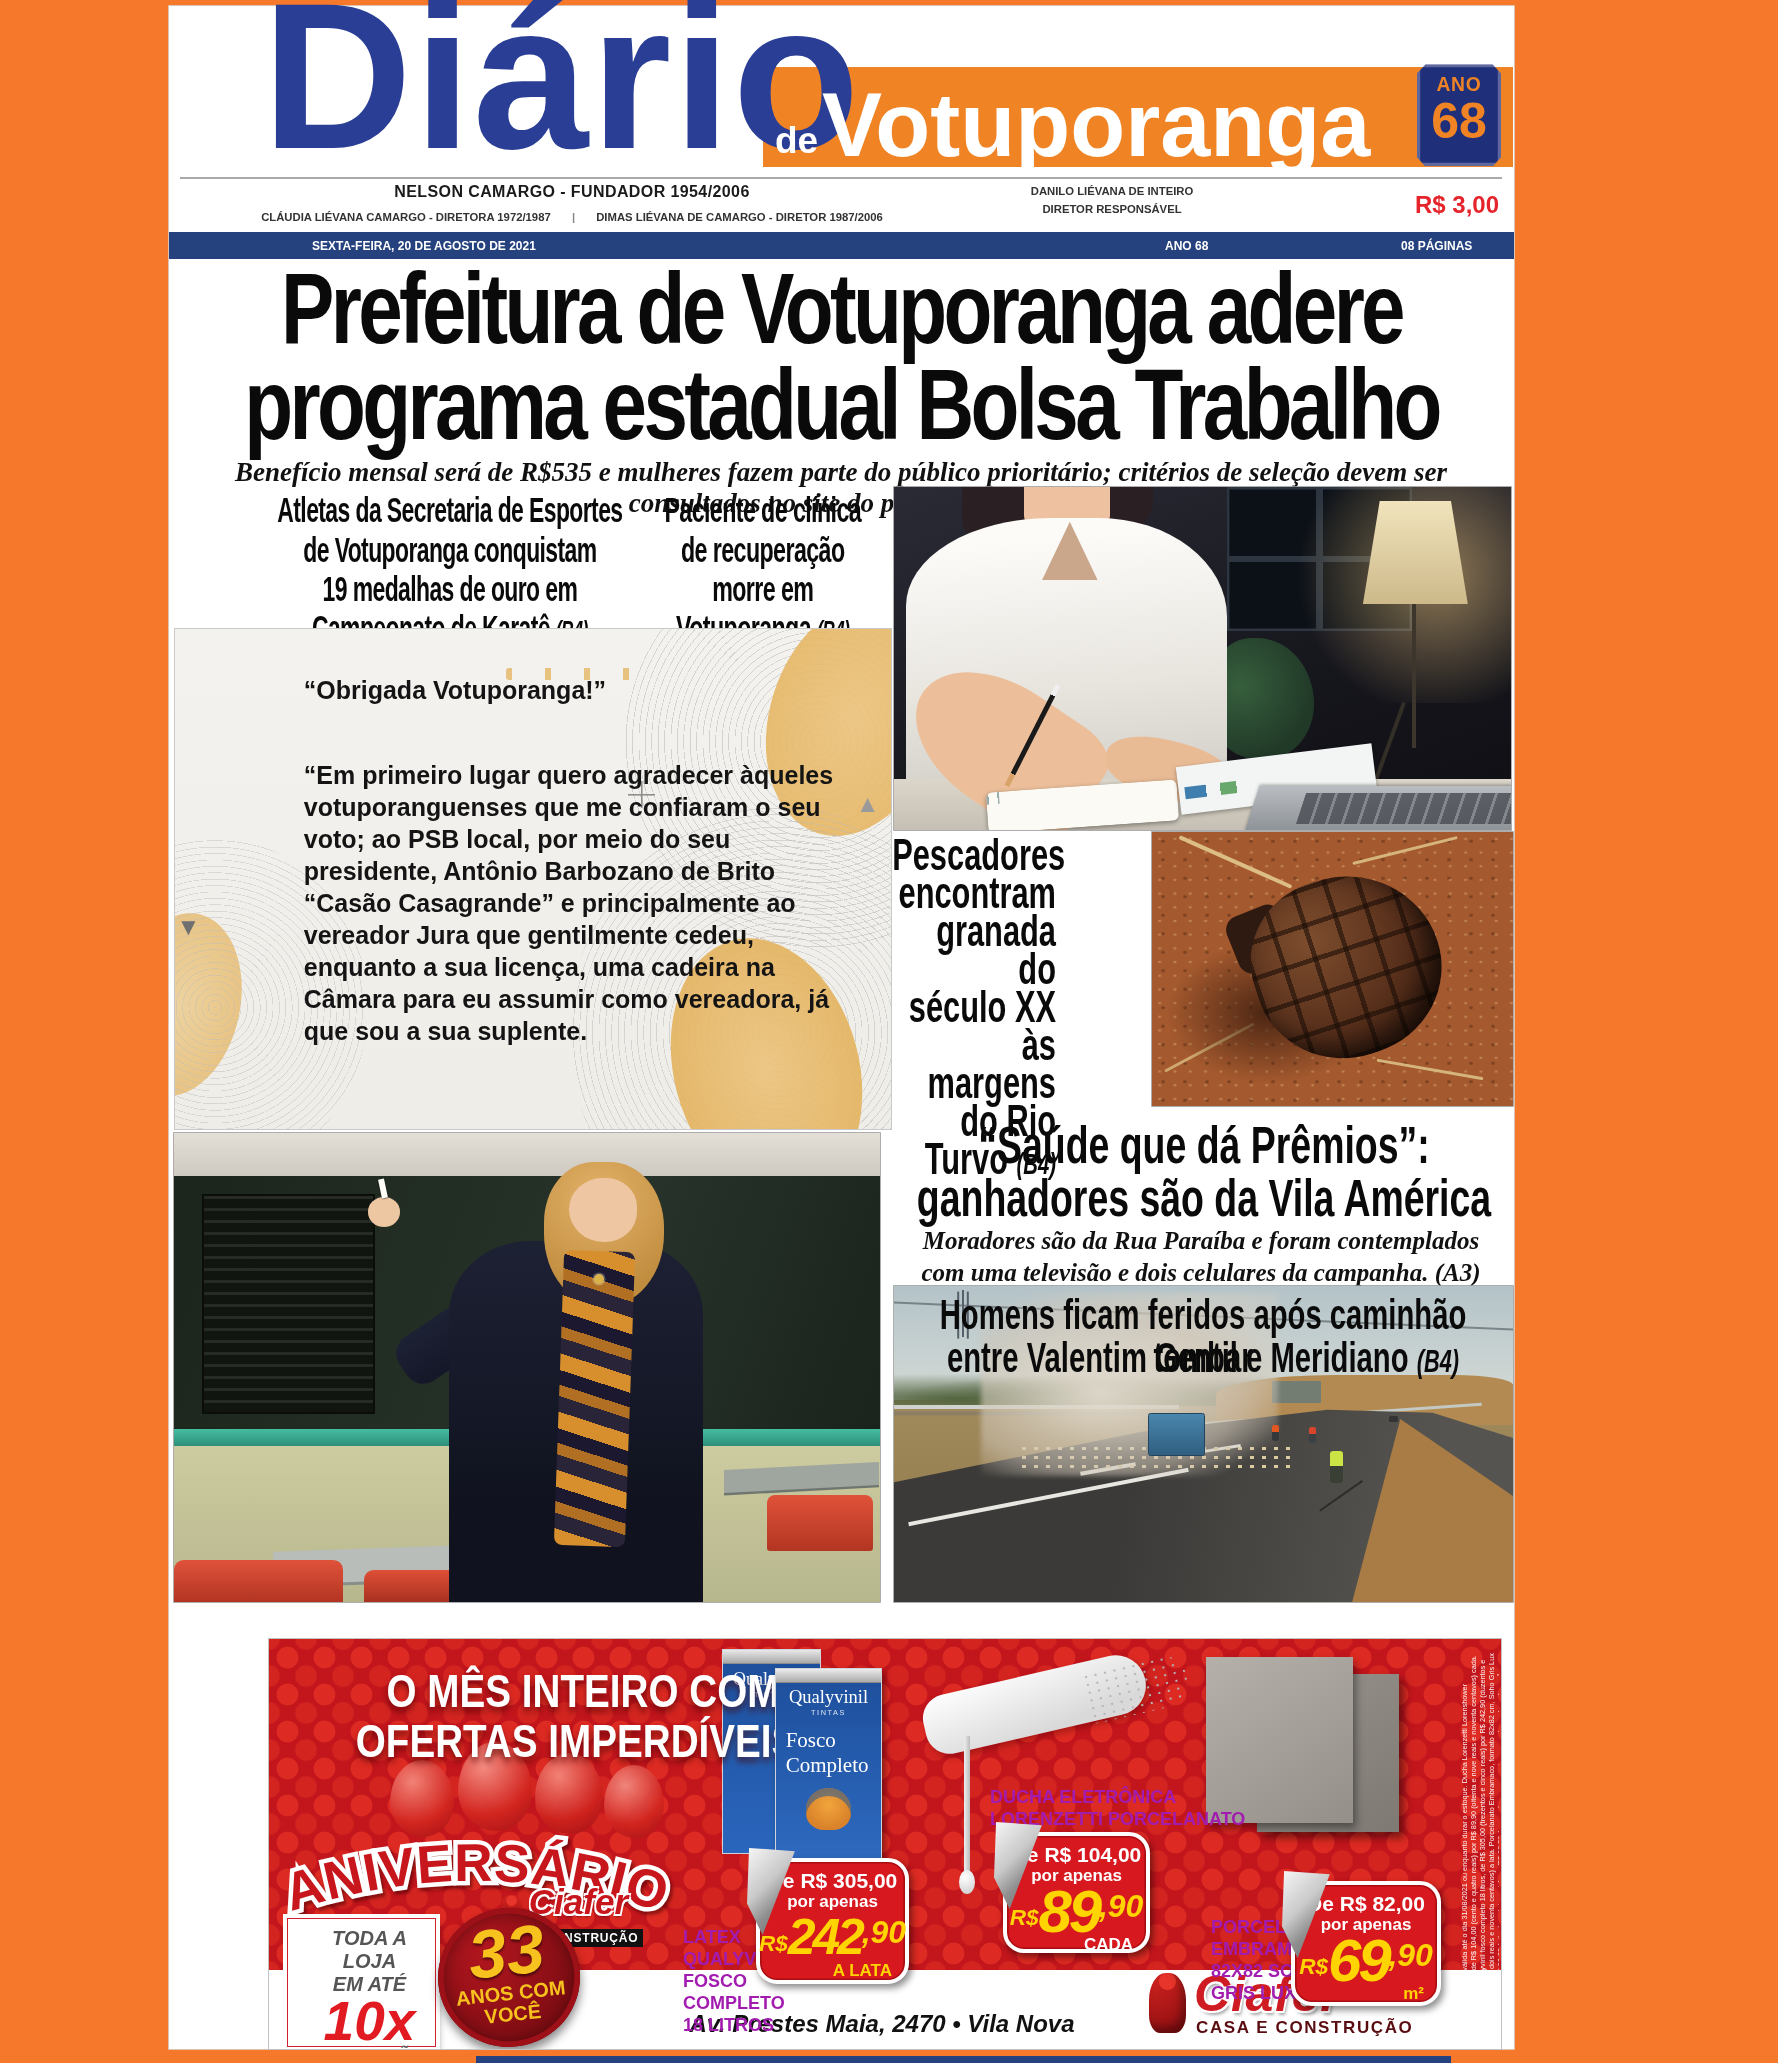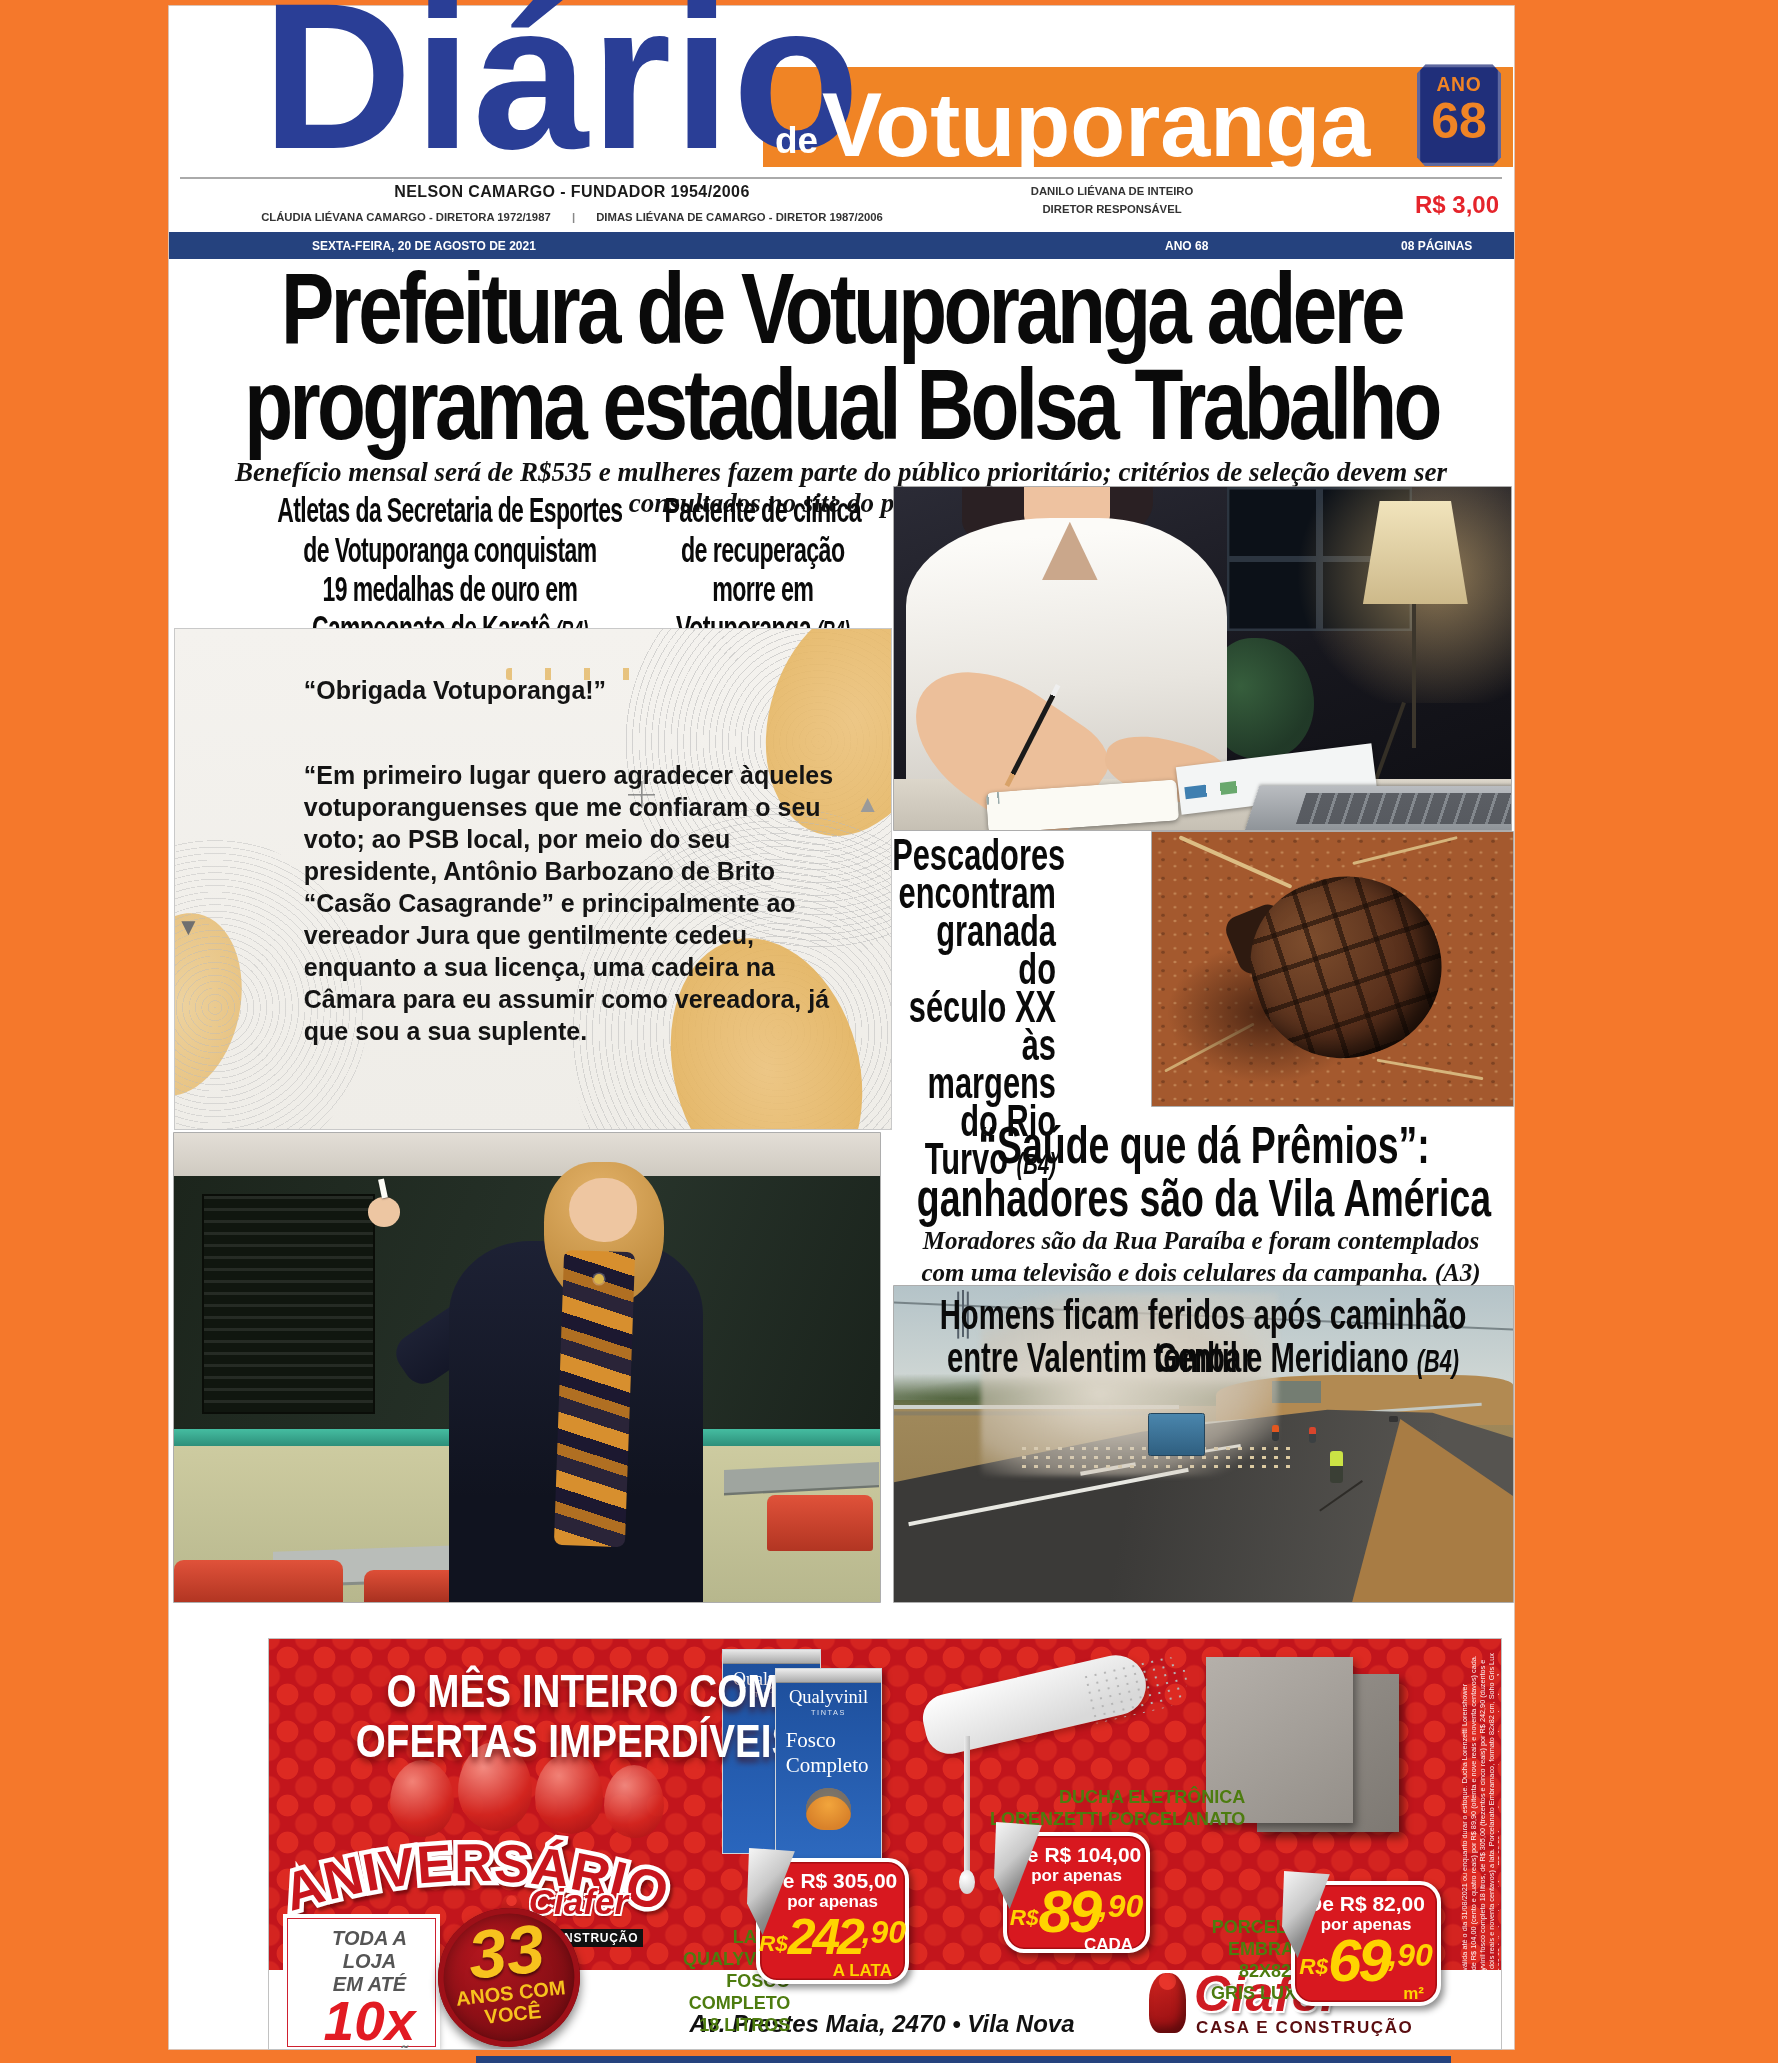--- a/index.html
+++ b/index.html
@@ -18,21 +18,21 @@
         background:linear-gradient(135deg,#f7f7f7 0%,#c9c9c9 40%,#8f8f8f 62%,#636363 100%);
         clip-path:polygon(4% 0,92% 4%,30% 100%,0 64%);filter:drop-shadow(1.6px 1.6px 2.4px rgba(0,0,0,.45));}
   .b-from{font-weight:bold;font-size:21px;line-height:24px;}
   .b-por{font-weight:bold;font-size:17px;line-height:18.5px;}
   .b-price{display:flex;justify-content:center;align-items:flex-start;color:#FFD400;font-style:italic;font-weight:bold;}
   .b-cur{font-size:22.6px;margin-top:19.3px;}
   .b-int{font-size:60px;line-height:53px;letter-spacing:-3.2px;}
   .b-cents{font-size:32px;margin-top:3.2px;}
   .b-unit{font-weight:bold;font-size:17px;text-align:right;padding-right:13px;margin-top:-3.2px;}
   .yellow{color:#FFD400;}
-  .adlabel{position:absolute;color:#4d7c0f;font-weight:bold;font-size:18px;line-height:22px;z-index:5;text-align:right;}
+  .adlabel{position:absolute;color:#a21caf;font-weight:bold;font-size:18px;line-height:22px;z-index:5;text-align:left;}
   .worker{position:absolute;z-index:4;}
 </style>
 </head>
 <body>
 
 <div class="page">
 
   <div class="paper">
 
     <div class="abs" style="left:594px;top:61px;width:750px;height:100px;background:#F08425;"></div>

